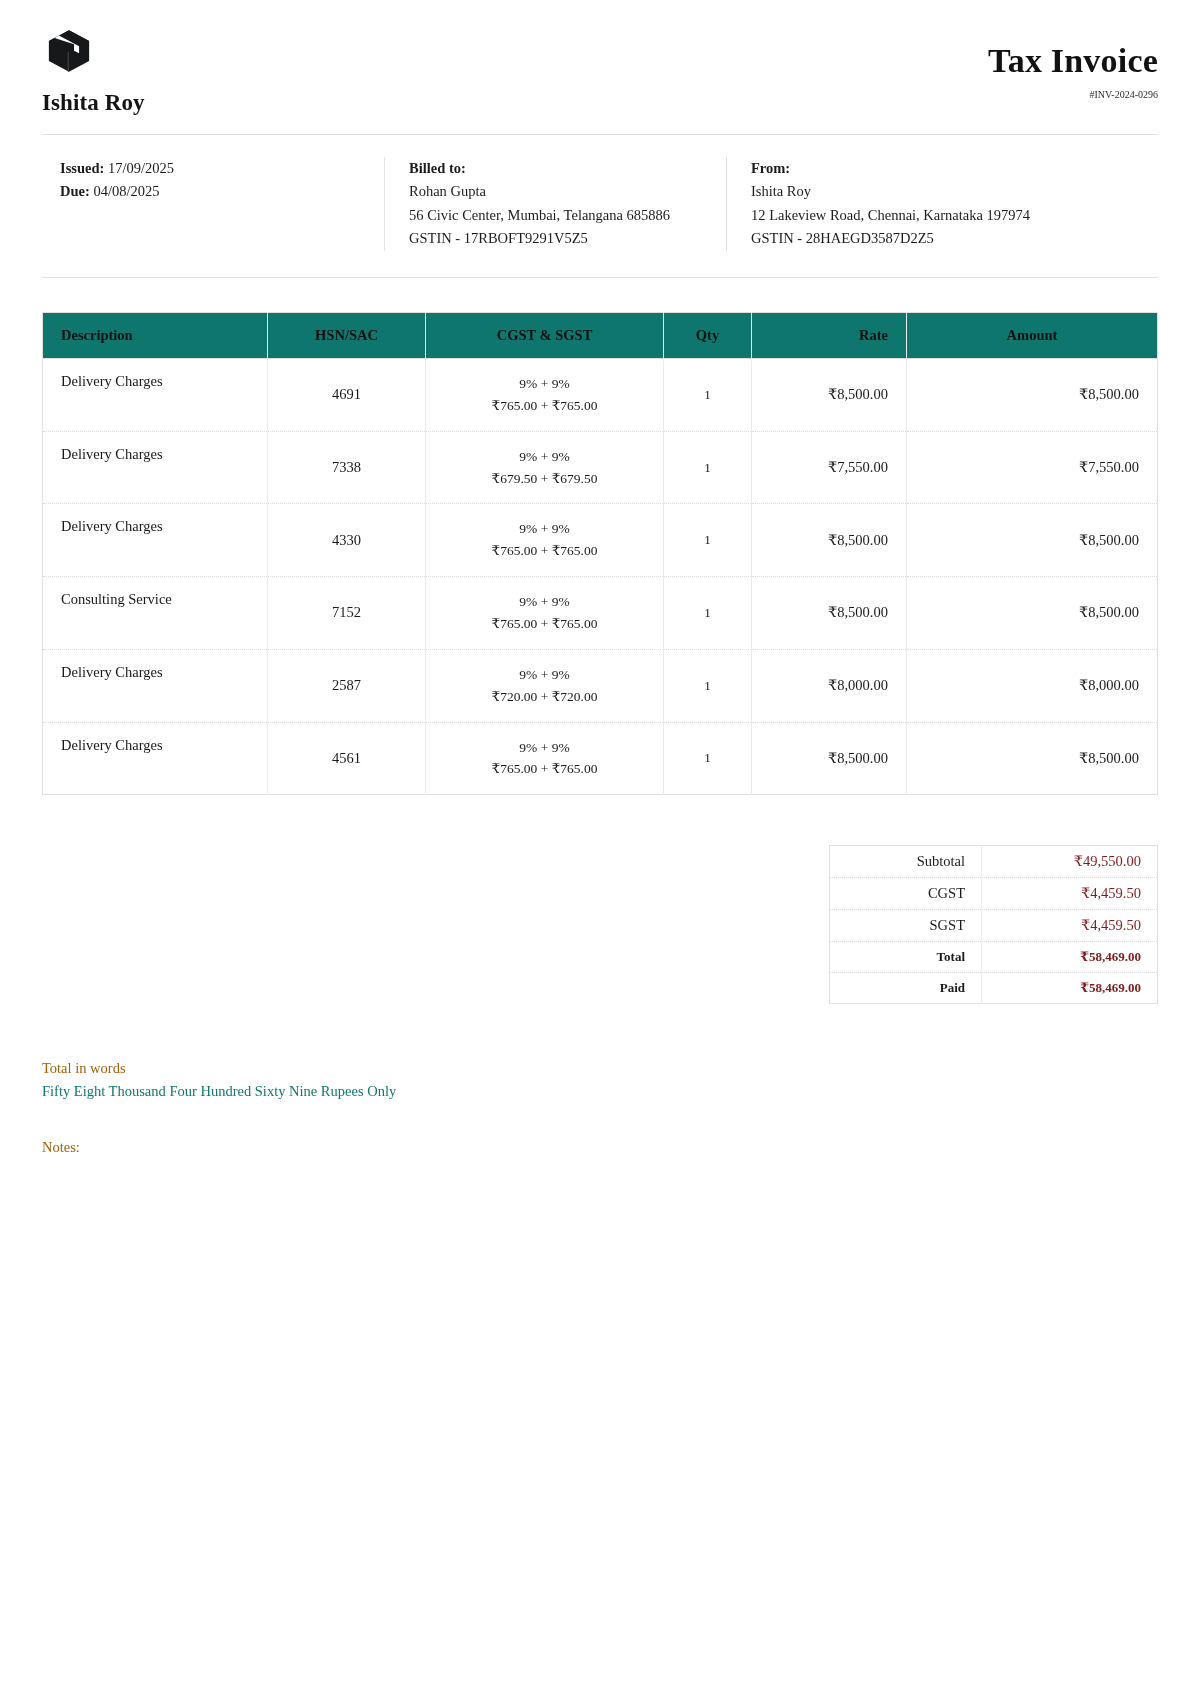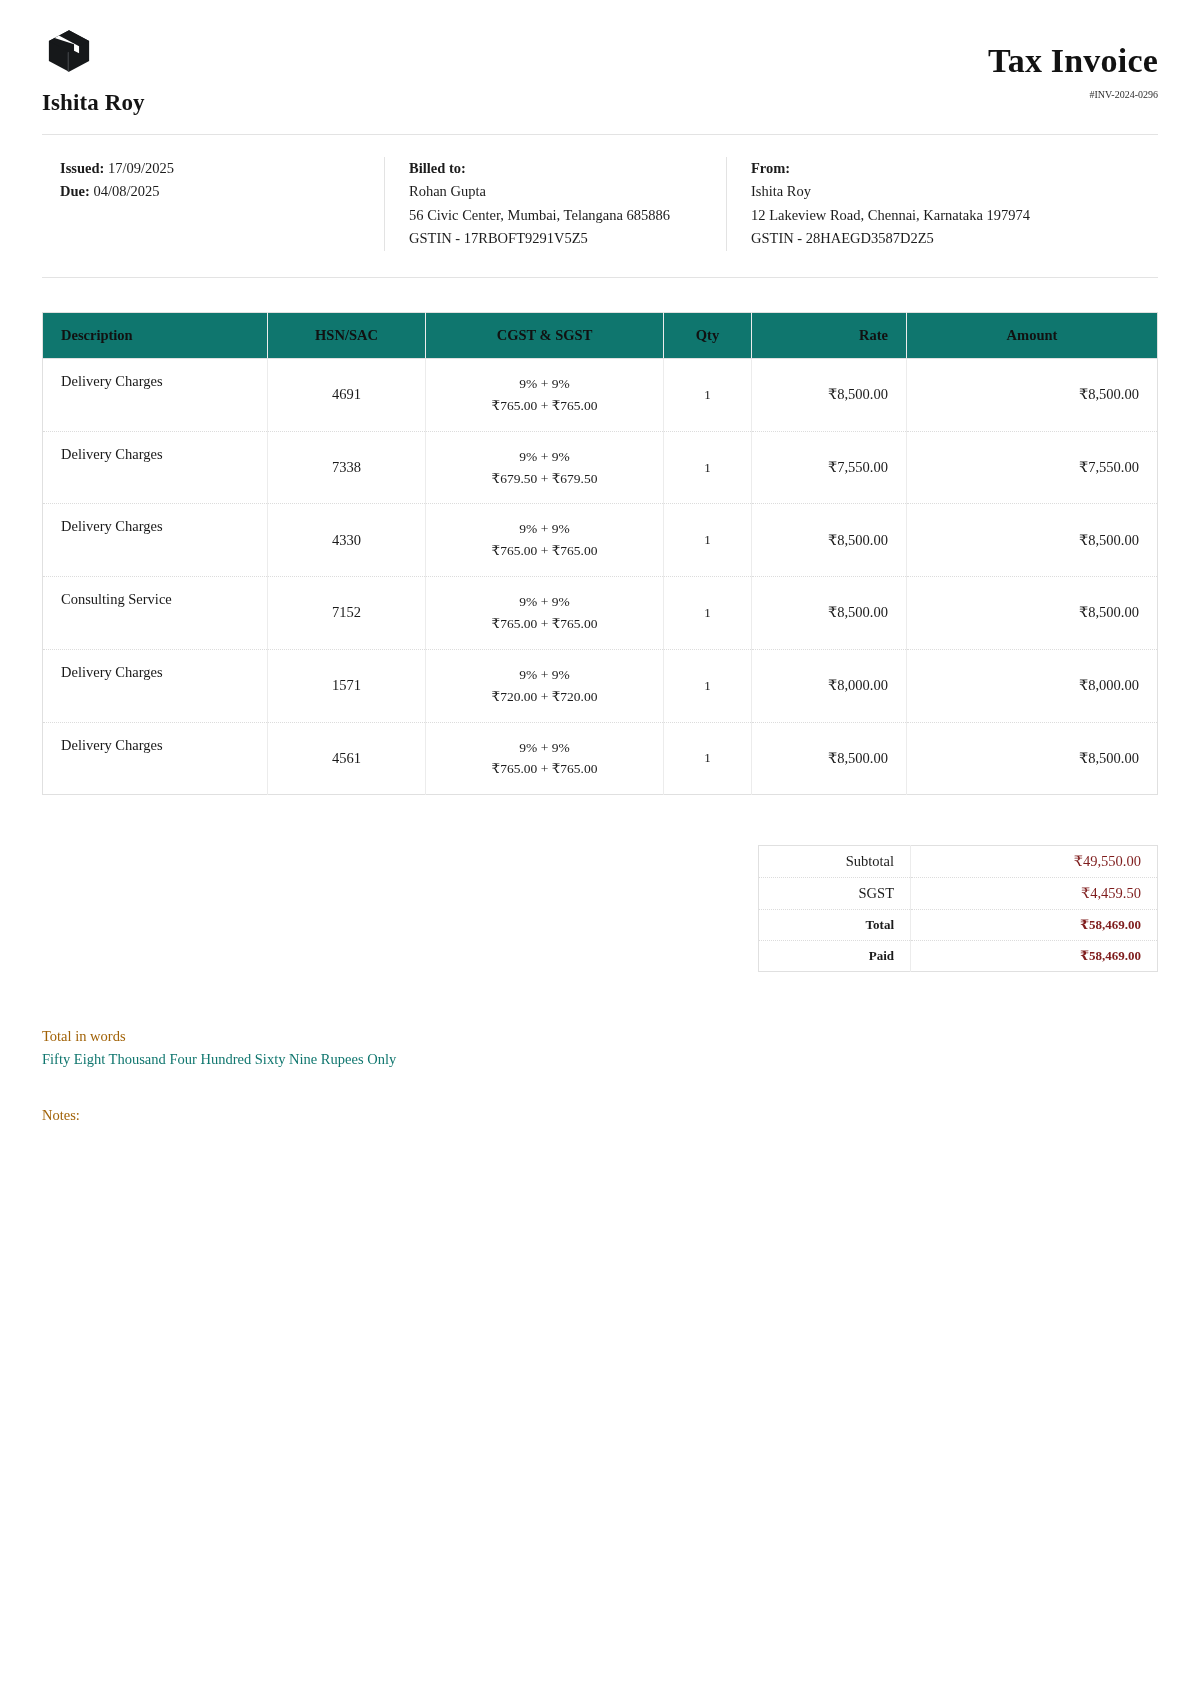--- a/index.html
+++ b/index.html
@@ -151,21 +151,21 @@
 
   
   .totals-area {
     display: flex;
     justify-content: flex-end;
     margin-top: 50px;
   }
   table.totals {
     border-collapse: collapse;
     border: 1px solid #e0e0e0;
-    width: 400px;
+    width: 329px;
     font-size: 14.5px;
   }
   table.totals td {
     border-bottom: 1px dotted #dcdcdc;
     padding: 7px 16px;
     height: 31px;
   }
   table.totals tr:last-child td { border-bottom: none; }
   td.t-label {
     text-align: right;
@@ -303,21 +303,21 @@
             <td class="c-gst">
               <div>9% + 9%</div>
               <div>₹765.00 + ₹765.00</div>
             </td>
             <td class="c-qty">1</td>
             <td class="c-rate">₹8,500.00</td>
             <td class="c-amt">₹8,500.00</td>
           </tr>
           <tr>
             <td class="c-desc">Delivery Charges</td>
-            <td class="c-hsn">1571</td>
+            <td class="c-hsn">2587</td>
             <td class="c-gst">
               <div>9% + 9%</div>
               <div>₹720.00 + ₹720.00</div>
             </td>
             <td class="c-qty">1</td>
             <td class="c-rate">₹8,000.00</td>
             <td class="c-amt">₹8,000.00</td>
           </tr>
           <tr>
             <td class="c-desc">Delivery Charges</td>
@@ -333,20 +333,24 @@
         </tbody>
     </table>
   </div>
 
   <div class="totals-area">
     <table class="totals">
       <tbody id="totals-body">
           <tr>
             <td class="t-label">Subtotal</td>
             <td class="t-value">₹49,550.00</td>
+          </tr>
+          <tr>
+            <td class="t-label">CGST</td>
+            <td class="t-value">₹4,459.50</td>
           </tr>
           <tr>
             <td class="t-label">SGST</td>
             <td class="t-value">₹4,459.50</td>
           </tr>
           <tr class="strong">
             <td class="t-label">Total</td>
             <td class="t-value">₹58,469.00</td>
           </tr>
           <tr class="strong">

